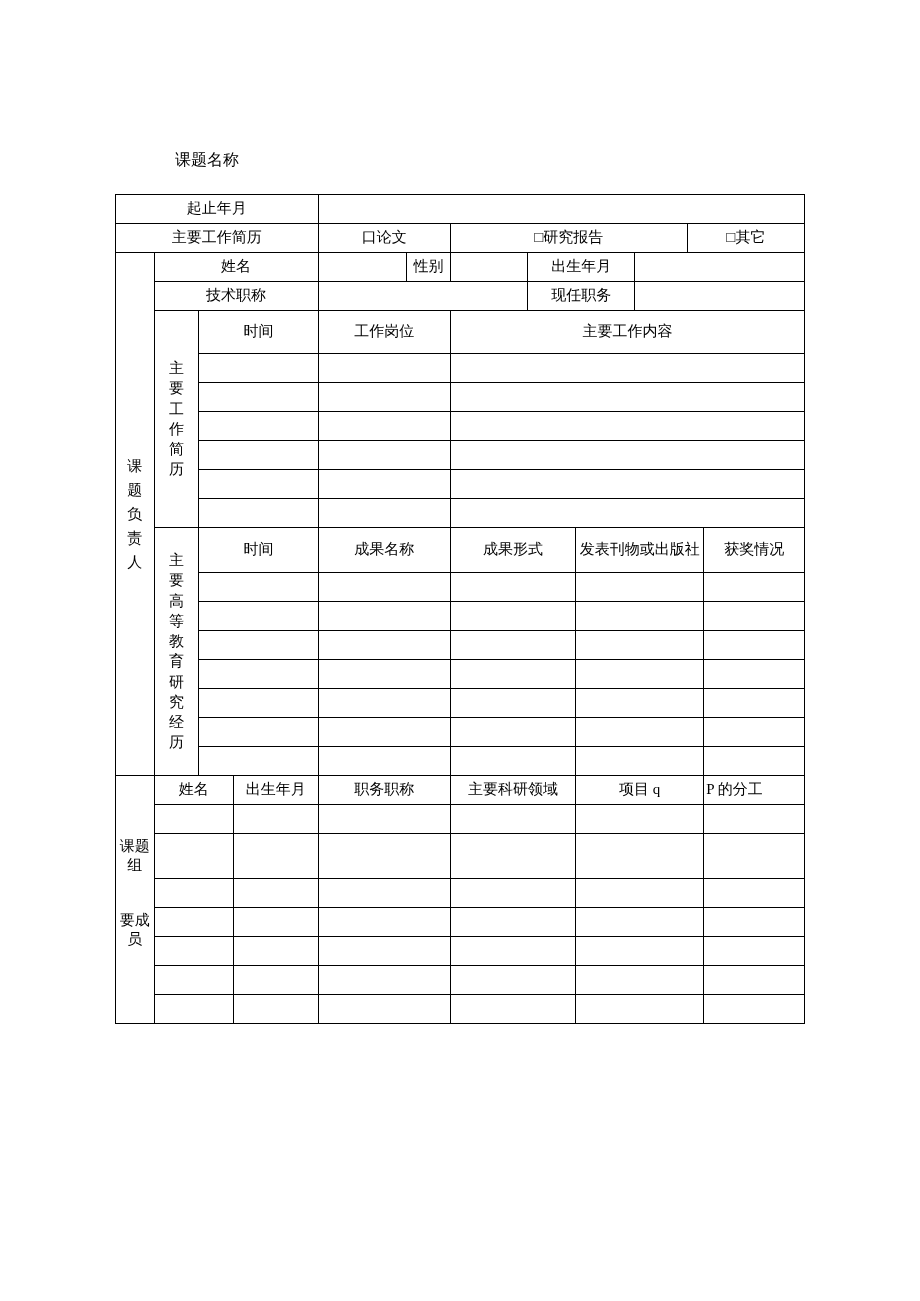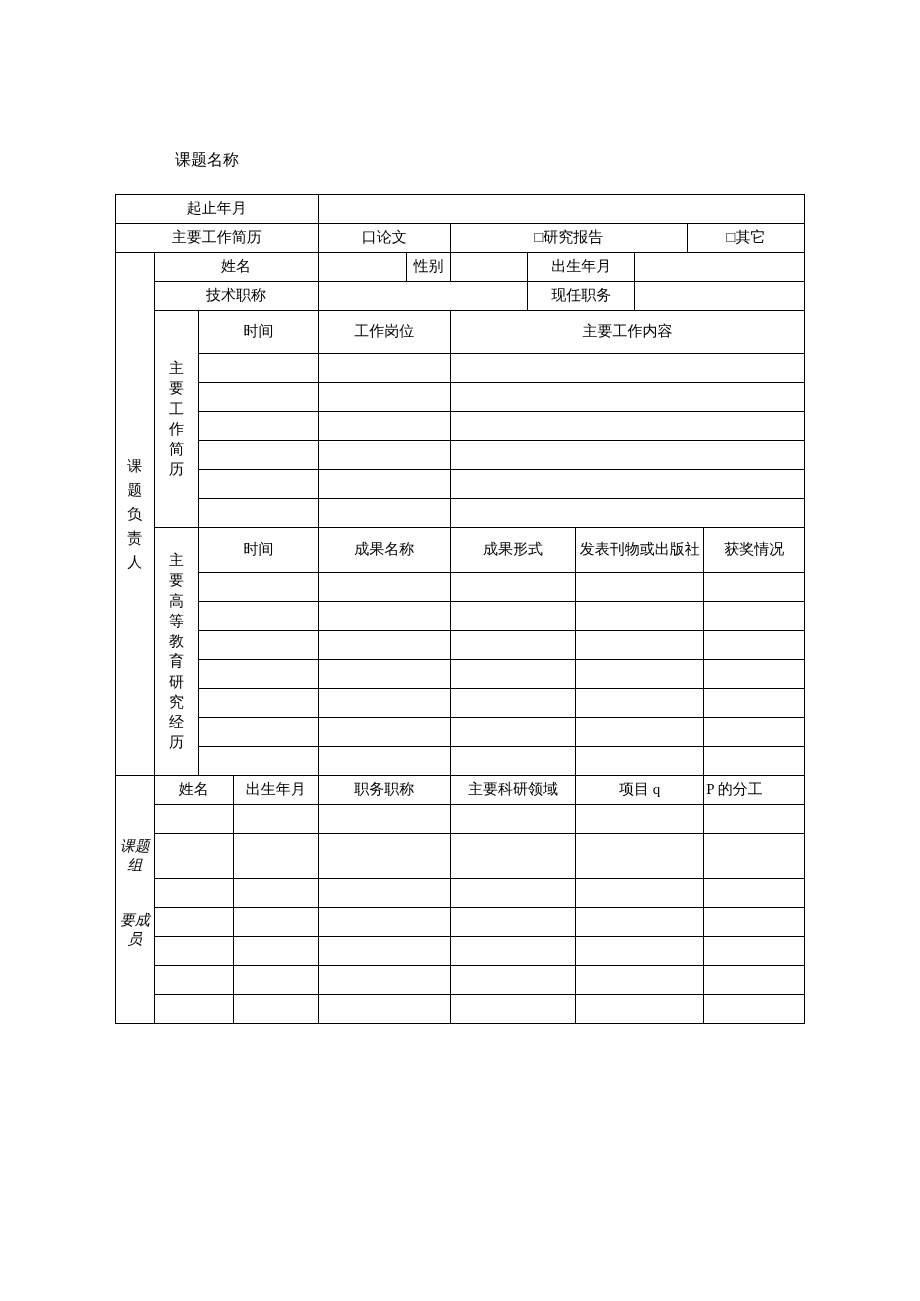--- a/index.html
+++ b/index.html
@@ -31,21 +31,20 @@
       border: 1px solid #000;
       text-align: center;
       vertical-align: middle;
       font-size: 15px;
       padding: 3px 2px;
       height: 22px;
       line-height: 1.3;
     }
     td.no-bottom {
       border-bottom: none;
-      font-style: italic;
     }
     td.no-top {
       border-top: none;
     }
     .vtext {
       display: inline-block;
       width: 1em;
       line-height: 1.35;
       text-align: left;
       word-break: break-all;

